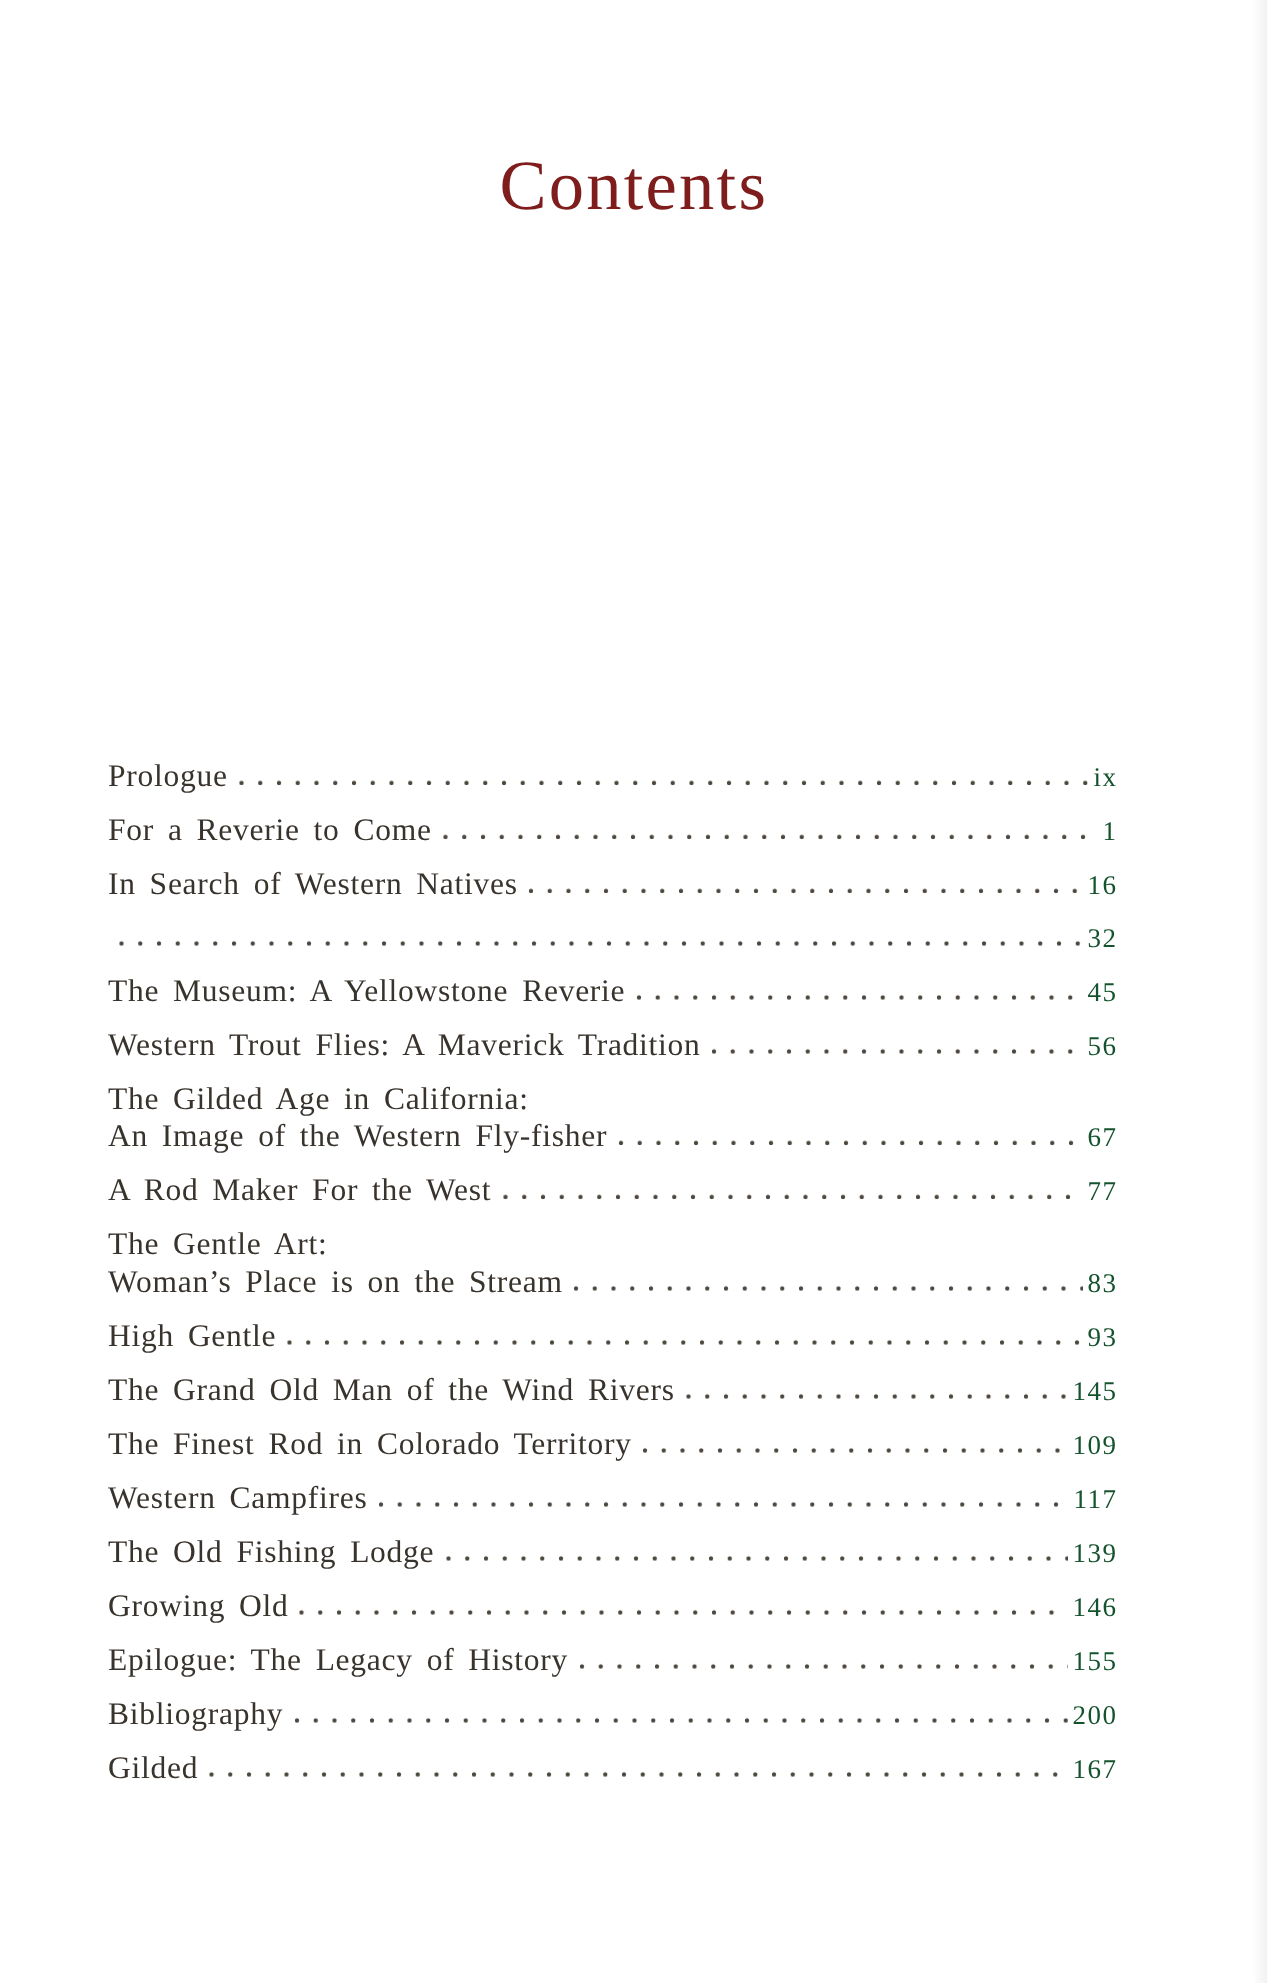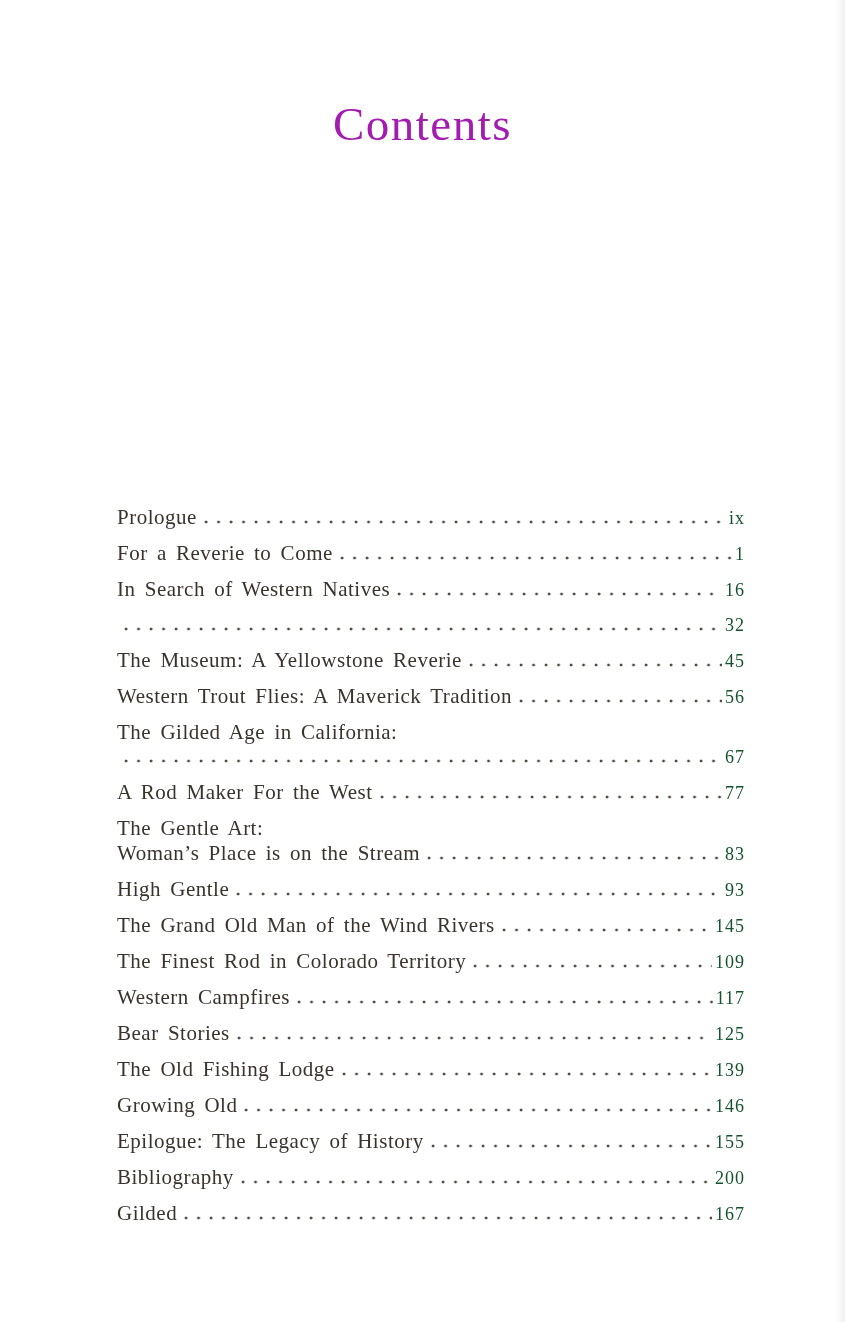--- a/index.html
+++ b/index.html
@@ -28,24 +28,24 @@
   .title-wrap {
     padding-top: 98px;
     text-align: center;
   }
   .contents-title {
     margin: 0;
     font-size: 47px;
     font-weight: 400;
     line-height: 52px;
     letter-spacing: 1.5px;
-    color: #a21caf;
+    color: #7f1d1d;
   }
   .toc-list {
-    margin: 355px 100px 0 117px;
+    margin: 355px 100px 0 72px;
   }
   .toc-entry {
     margin: 0 0 10px 0;
   }
   .toc-entry .line {
     display: flex;
     align-items: baseline;
     line-height: 25px;
     font-size: 21px;
     letter-spacing: 0.5px;
@@ -121,20 +121,21 @@
           <span class="entry-title">Western Trout Flies: A Maverick Tradition</span>
           <span class="leader"></span>
           <span class="pagenum">56</span>
         </div>
       </div>
       <div class="toc-entry">
         <div class="line">
           <span class="entry-title">The Gilded Age in California:</span>
         </div>
         <div class="line">
+          <span class="entry-title">An Image of the Western Fly-fisher</span>
           <span class="leader"></span>
           <span class="pagenum">67</span>
         </div>
       </div>
       <div class="toc-entry">
         <div class="line">
           <span class="entry-title">A Rod Maker For the West</span>
           <span class="leader"></span>
           <span class="pagenum">77</span>
         </div>
@@ -168,27 +169,20 @@
           <span class="entry-title">The Finest Rod in Colorado Territory</span>
           <span class="leader"></span>
           <span class="pagenum">109</span>
         </div>
       </div>
       <div class="toc-entry">
         <div class="line">
           <span class="entry-title">Western Campfires</span>
           <span class="leader"></span>
           <span class="pagenum">117</span>
-        </div>
-      </div>
-      <div class="toc-entry">
-        <div class="line">
-          <span class="entry-title">Bear Stories</span>
-          <span class="leader"></span>
-          <span class="pagenum">125</span>
         </div>
       </div>
       <div class="toc-entry">
         <div class="line">
           <span class="entry-title">The Old Fishing Lodge</span>
           <span class="leader"></span>
           <span class="pagenum">139</span>
         </div>
       </div>
       <div class="toc-entry">

